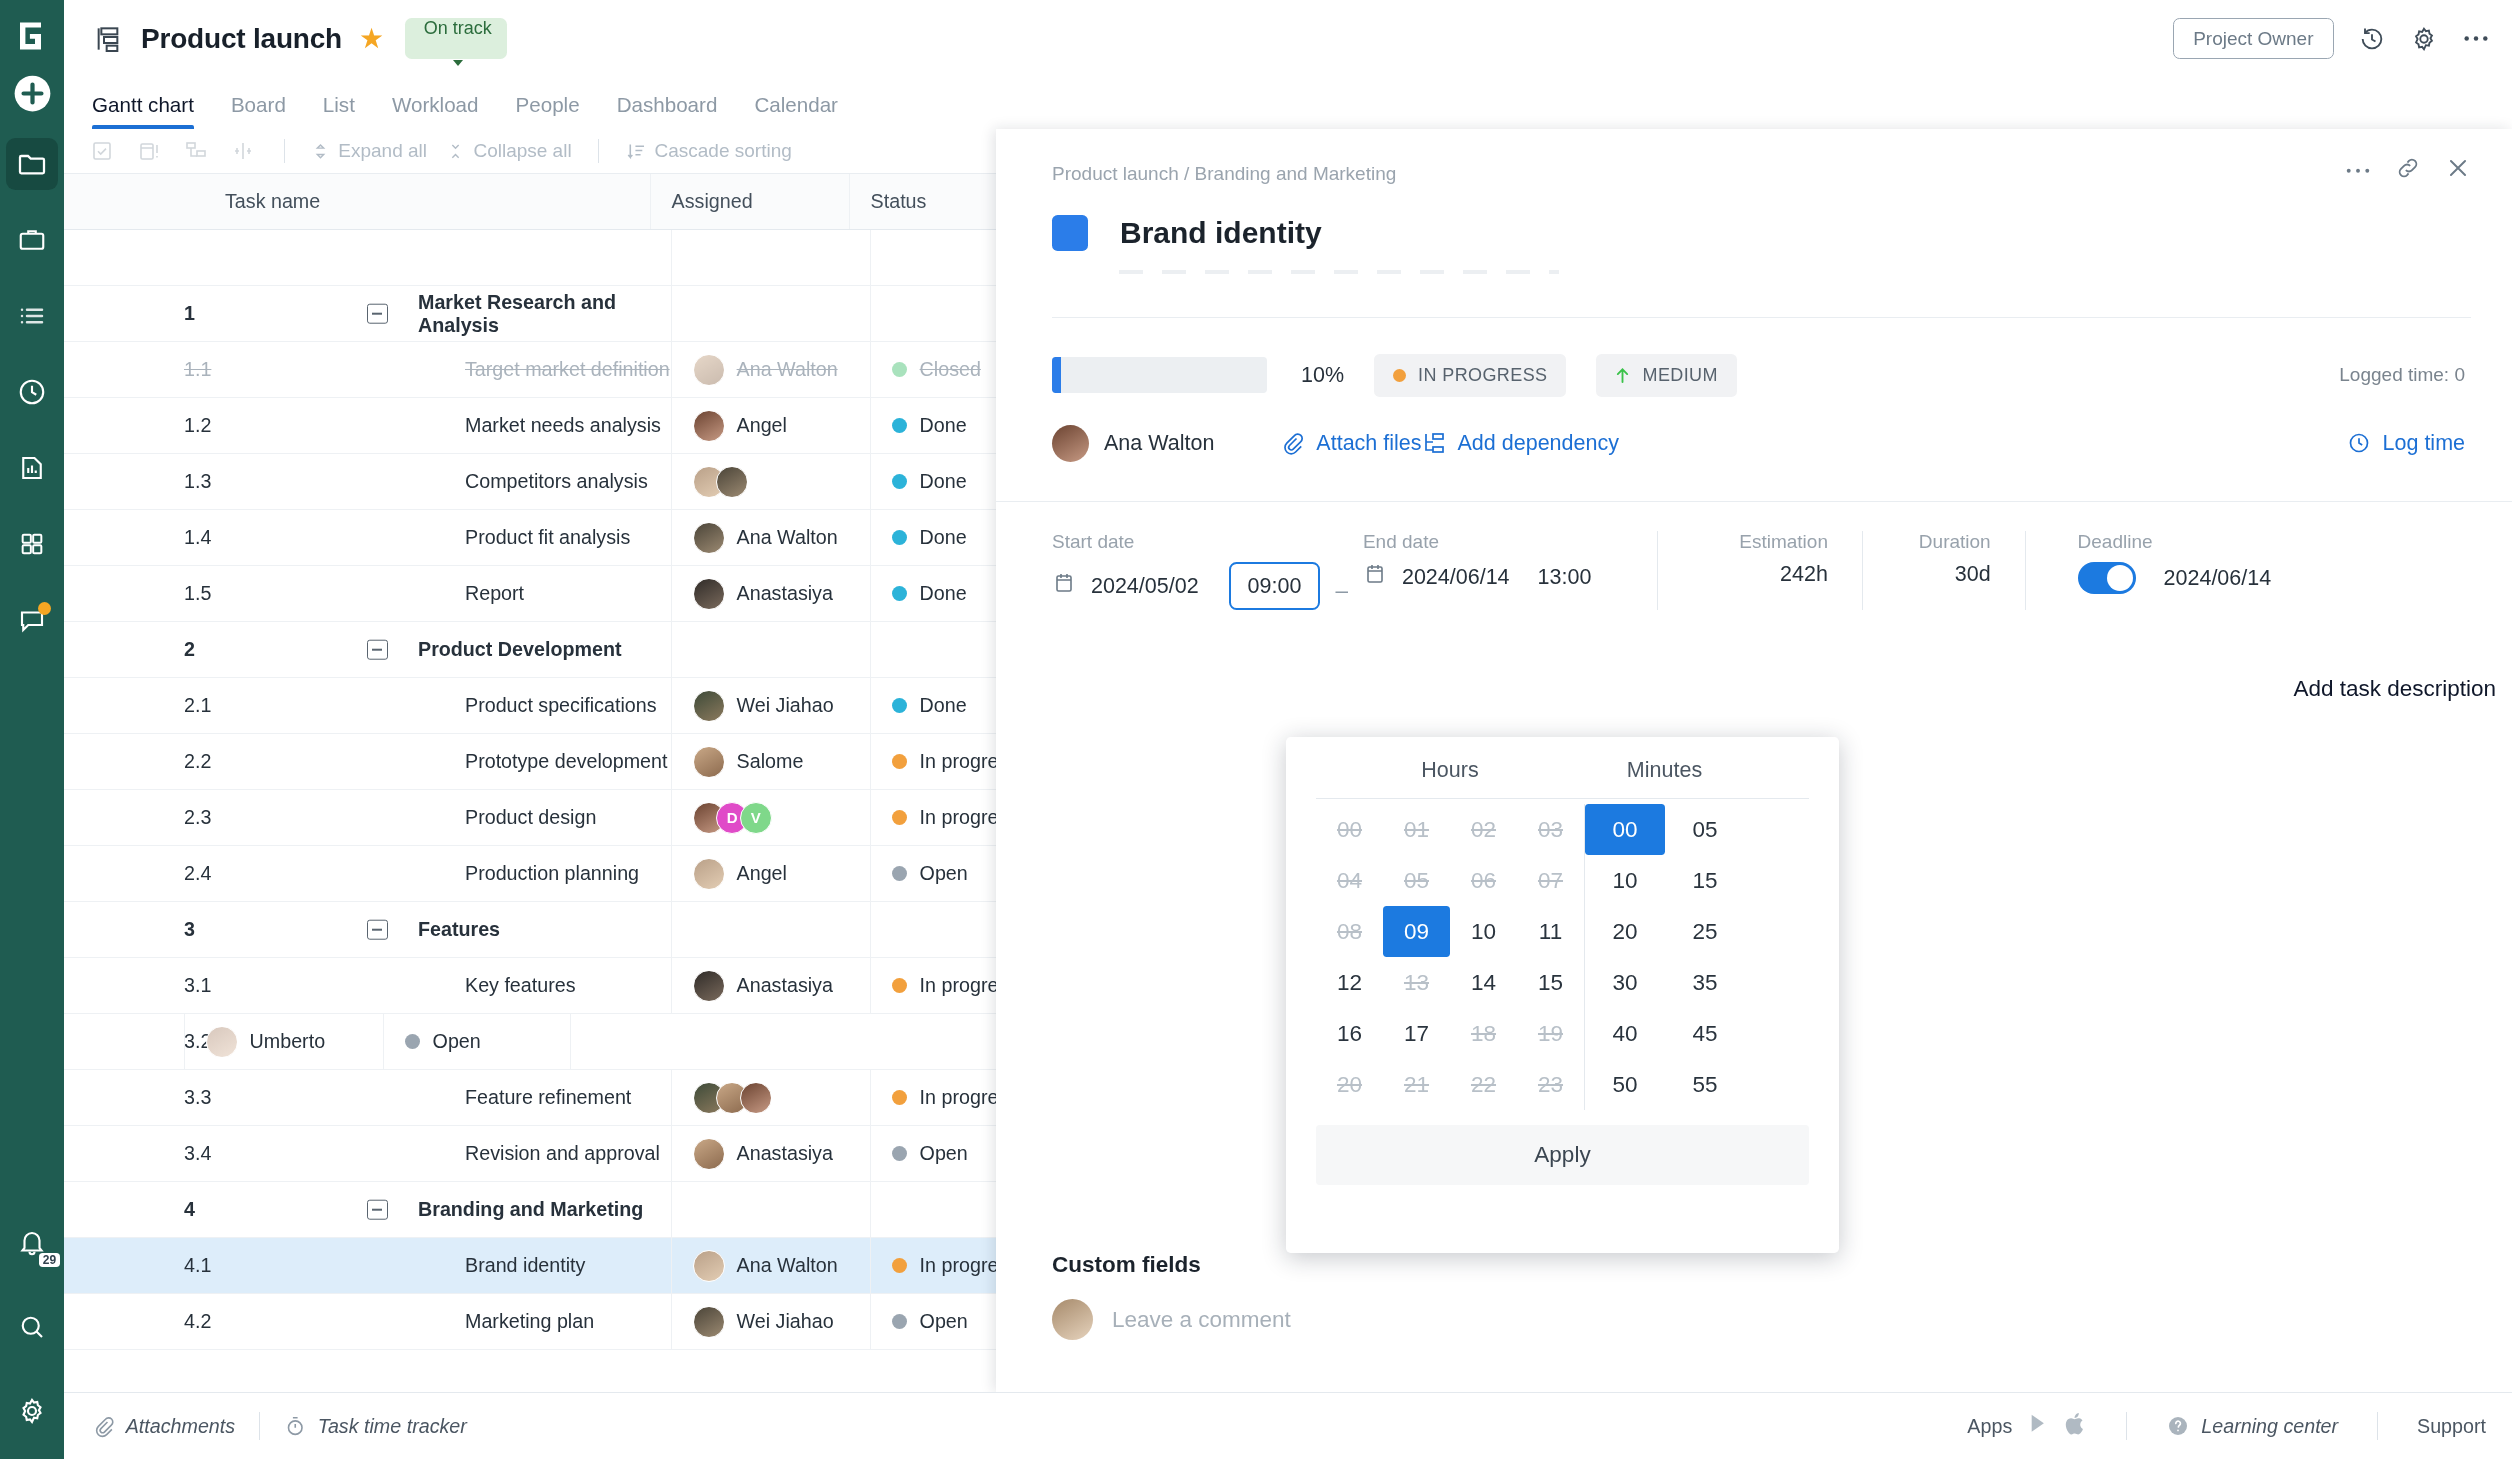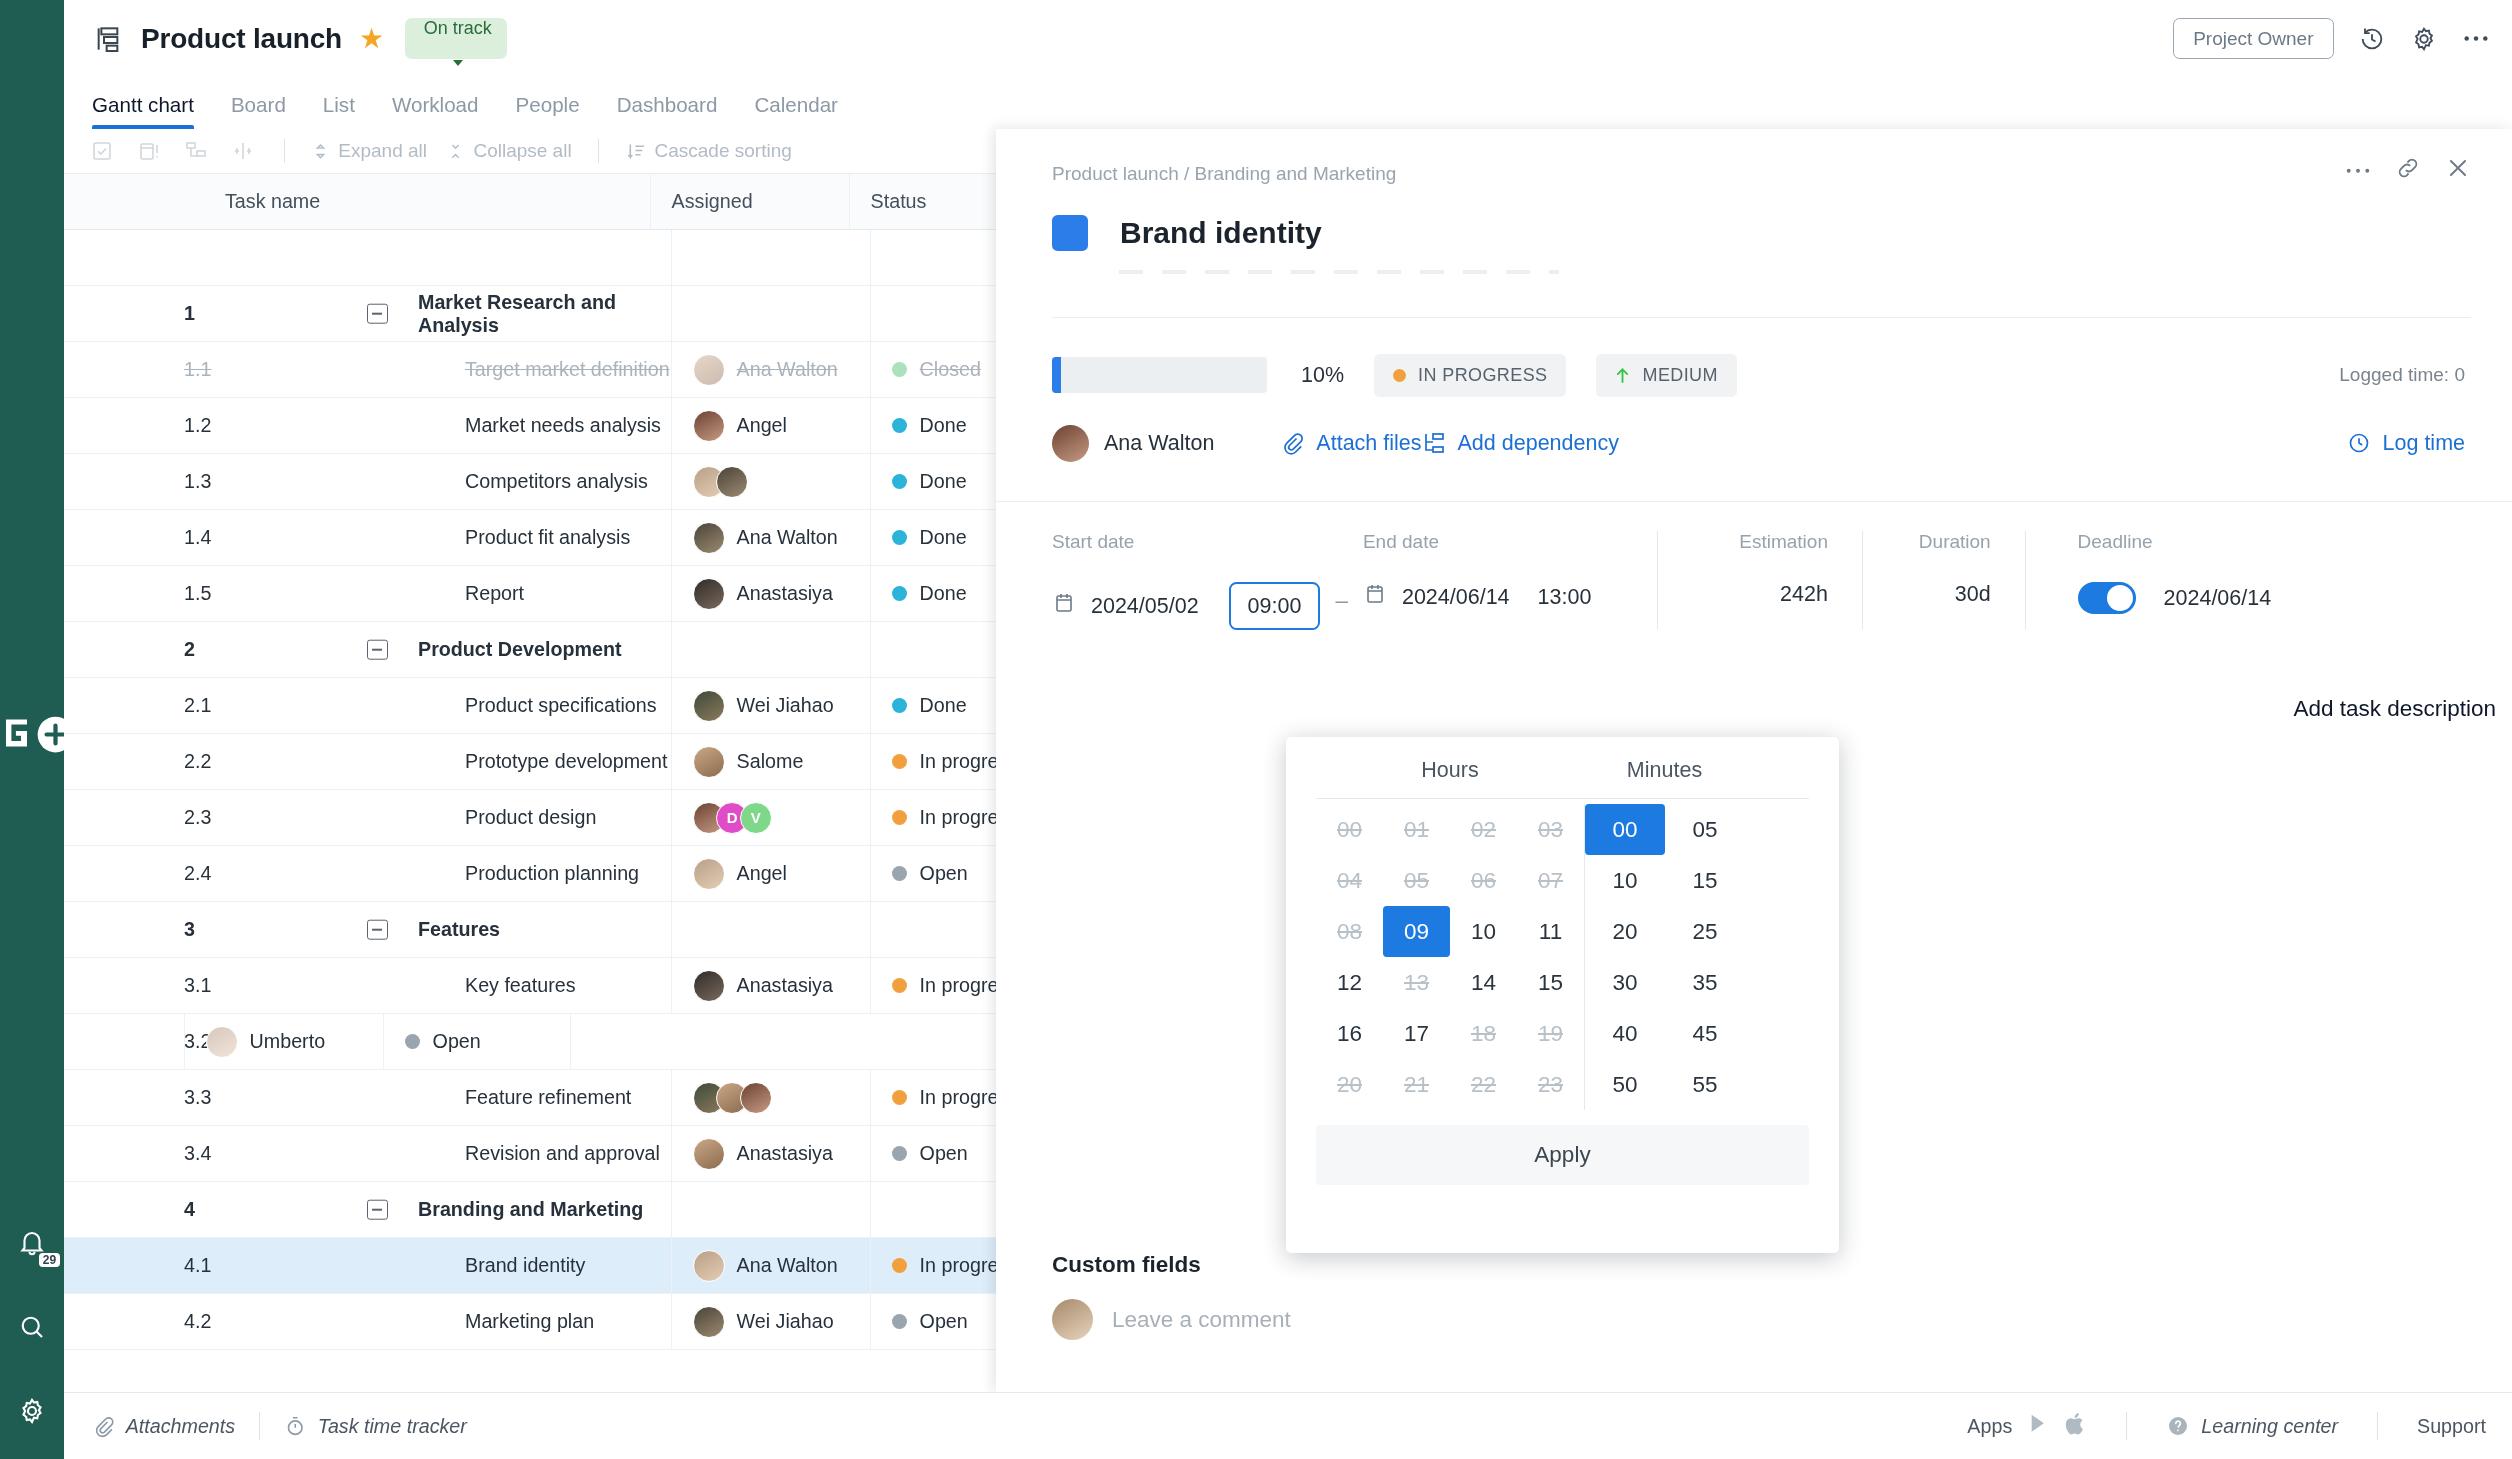--- a/index.html
+++ b/index.html
@@ -6,21 +6,21 @@
   html, body {
     width: 2512px; height: 1459px;
     font-family: "Liberation Sans", sans-serif;
     background: #ffffff; overflow: hidden;
   }
   #app { position: relative; width: 2512px; height: 1459px; }
 
   
   .rail {
     position: absolute; left: 0; top: 0; width: 64px; height: 1459px;
-    background: #1f5c51; display: flex; flex-direction: row; align-items: center;
+    background: #1f5c51; display: flex; flex-direction: column; align-items: center;
   }
   .rail-logo { margin-top: 7.5px; width: 64px; height: 56px; display:flex; align-items:center; justify-content:center; }
   .rail-add { margin-top: 9.4px; width: 41px; height: 41px; display:flex; align-items:center; justify-content:center; }
   .rail-items { margin-top: 24px; display:flex; flex-direction:column; align-items:center; gap: 24px; width:100%;}
   .rail-item {
     width: 52px; height: 52px; border-radius: 9.4px;
     display:flex; align-items:center; justify-content:center; position: relative;
   }
   .rail-item.active { background: #174a41; }
   .rail-bottom { position:absolute; bottom: 22.5px; left:0; width: 64px; display:flex; flex-direction:column; align-items:center; gap: 32px; }
@@ -148,21 +148,21 @@
   .link { display:flex; align-items:center; gap:12px; color:#1c6fd4; font-size:21.5px; }
   .act-row .link:nth-of-type(1) { margin-left: 71px; }
   .act-row .link:nth-of-type(2) { margin-left: 66px; }
   .act-row .link.right { margin-left:auto; }
 
   .panel-divider2 { margin: 39px 0 0 0; height:0.9px; background:#e9edf1; }
 
   .dates { display:flex; align-items:flex-start; padding: 30px 0 0 56px; position:relative; }
   .dfield { position:relative; }
   .dlabel { font-size: 19px; color:#98a2ac; }
-  .dvalue { margin-top: 29px; display:flex; align-items:center; gap:15px; font-size: 21.5px; color:#27313b; }
+  .dvalue { margin-top: 9px; display:flex; align-items:center; gap:15px; font-size: 21.5px; color:#27313b; }
   .cal-ico { color:#6c7a87; }
   .time-box {
     border: 2.3px solid #1c7ae0; border-radius: 7.5px; padding: 9.4px 17px;
     font-size: 21.5px; color:#27313b; margin-left: 15px;
   }
   .dash { margin: 0 15px; color:#8d99a5; font-size:22.5px; align-self:center; padding-top: 41px;}
   .divider-v { width:0.9px; background:#e4e9ee; align-self: stretch; margin: 0 0 0 0; }
   .col-est { margin-left: 81px; text-align:right; }
   .col-dur { margin-left: 56px; text-align:right; }
   .col-dl  { margin-left: 52px; }

